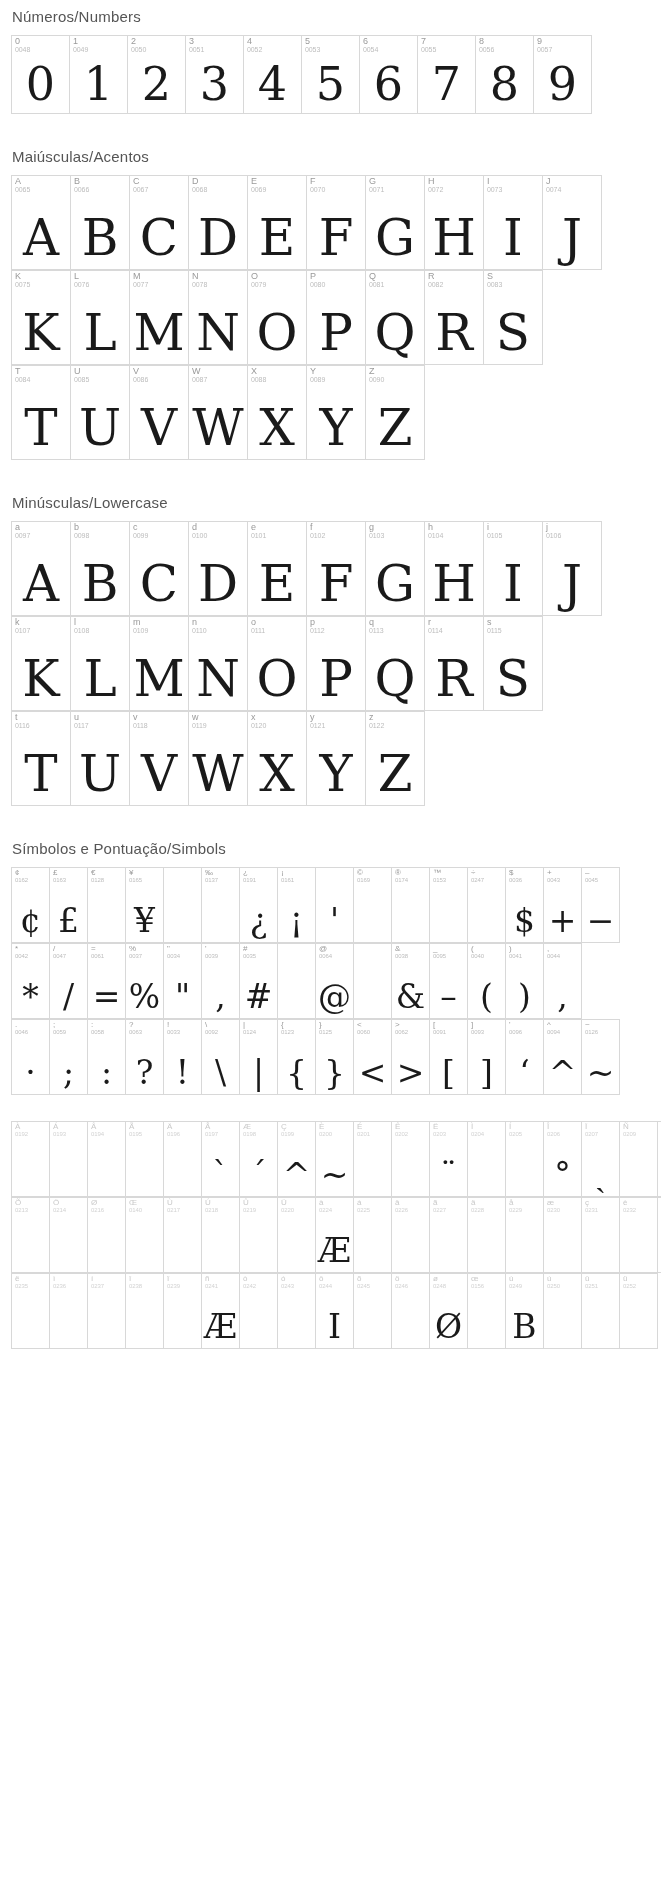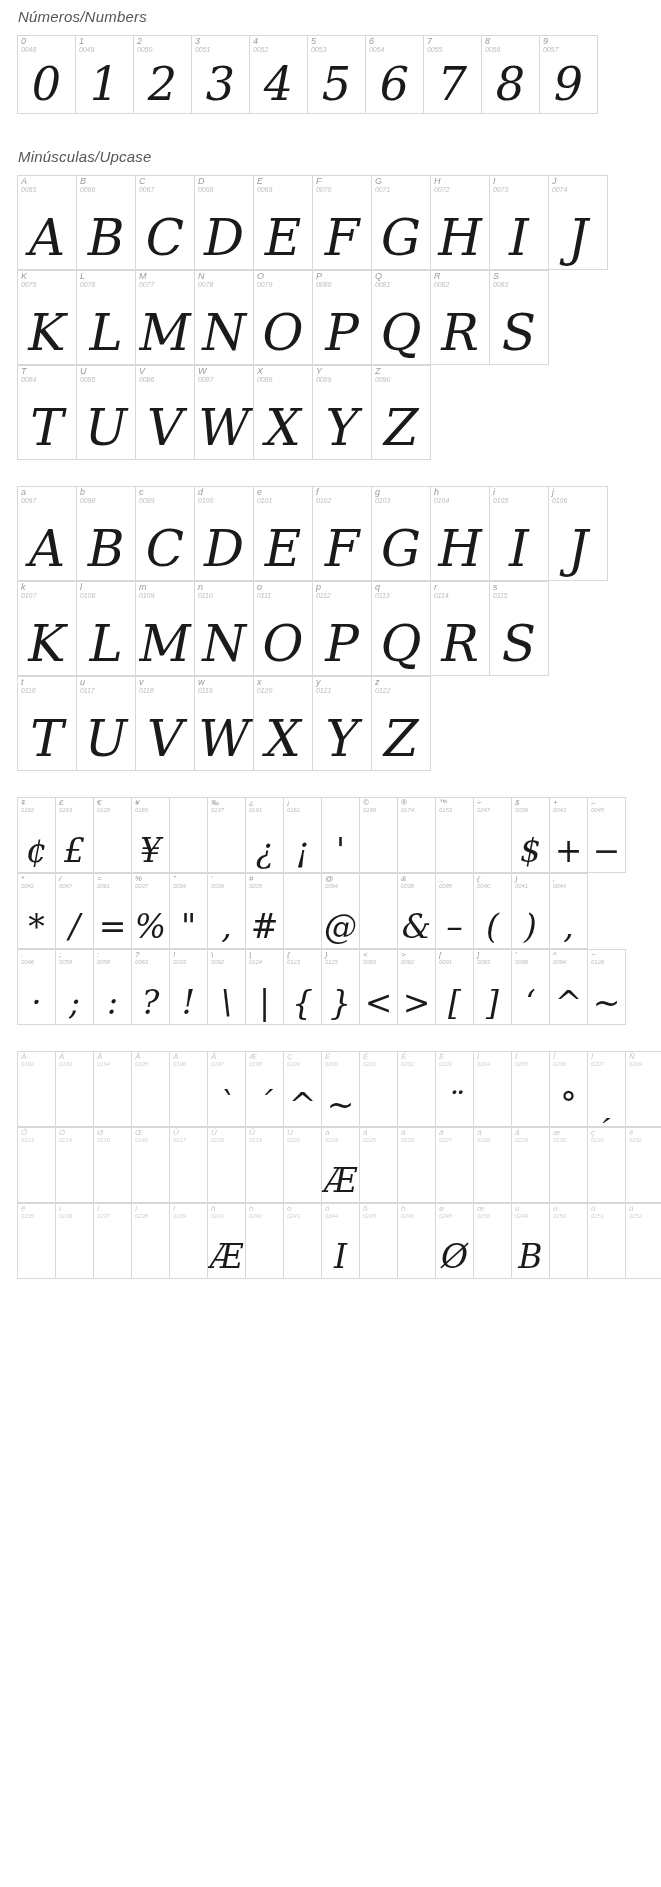--- a/index.html
+++ b/index.html
@@ -11,22 +11,21 @@
     width: 661px;
     font-family: "Liberation Sans", sans-serif;
     color: #333333;
   }
   .page {
     width: 661px;
     box-sizing: border-box;
     padding: 0 0 16px 0;
   }
   .section {
-    margin: 0 0 26px 6px;
-    font-style: italic;
+    margin: 0 0 26px 0;
   }
   .section-title {
     font-size: 15px;
     color: #555555;
     font-family: "Liberation Sans", sans-serif;
     padding: 8px 0 10px 12px;
     letter-spacing: 0.2px;
   }
   .grid {
     display: flex;
@@ -185,21 +184,21 @@
               <div class="meta">
                 <span class="ch-name">9</span>
                 <span class="ch-code">0057</span>
               </div>
               <div class="glyph">9</div>
             </div>
           </div>
         </div>
       </div>
       <div class="section">
-        <div class="section-title">Minúsculas/Upcase</div>
+        <div class="section-title">Maiúsculas/Acentos</div>
         <div class="grid rowset size-up">
           <div class="grid-row">
             <div class="cell">
               <div class="meta">
                 <span class="ch-name">A</span>
                 <span class="ch-code">0065</span>
               </div>
               <div class="glyph">A</div>
             </div>
             <div class="cell">
@@ -378,20 +377,21 @@
               <div class="meta">
                 <span class="ch-name">Z</span>
                 <span class="ch-code">0090</span>
               </div>
               <div class="glyph">Z</div>
             </div>
           </div>
         </div>
       </div>
       <div class="section">
+        <div class="section-title">Minúsculas/Lowercase</div>
         <div class="grid rowset size-low">
           <div class="grid-row">
             <div class="cell">
               <div class="meta">
                 <span class="ch-name">a</span>
                 <span class="ch-code">0097</span>
               </div>
               <div class="glyph">A</div>
             </div>
             <div class="cell">
@@ -570,20 +570,21 @@
               <div class="meta">
                 <span class="ch-name">z</span>
                 <span class="ch-code">0122</span>
               </div>
               <div class="glyph">Z</div>
             </div>
           </div>
         </div>
       </div>
       <div class="section">
+        <div class="section-title">Símbolos e Pontuação/Simbols</div>
         <div class="grid rowset size-sym">
           <div class="grid-row">
             <div class="cell">
               <div class="meta">
                 <span class="ch-name">¢</span>
                 <span class="ch-code">0162</span>
               </div>
               <div class="glyph">¢</div>
             </div>
             <div class="cell">

